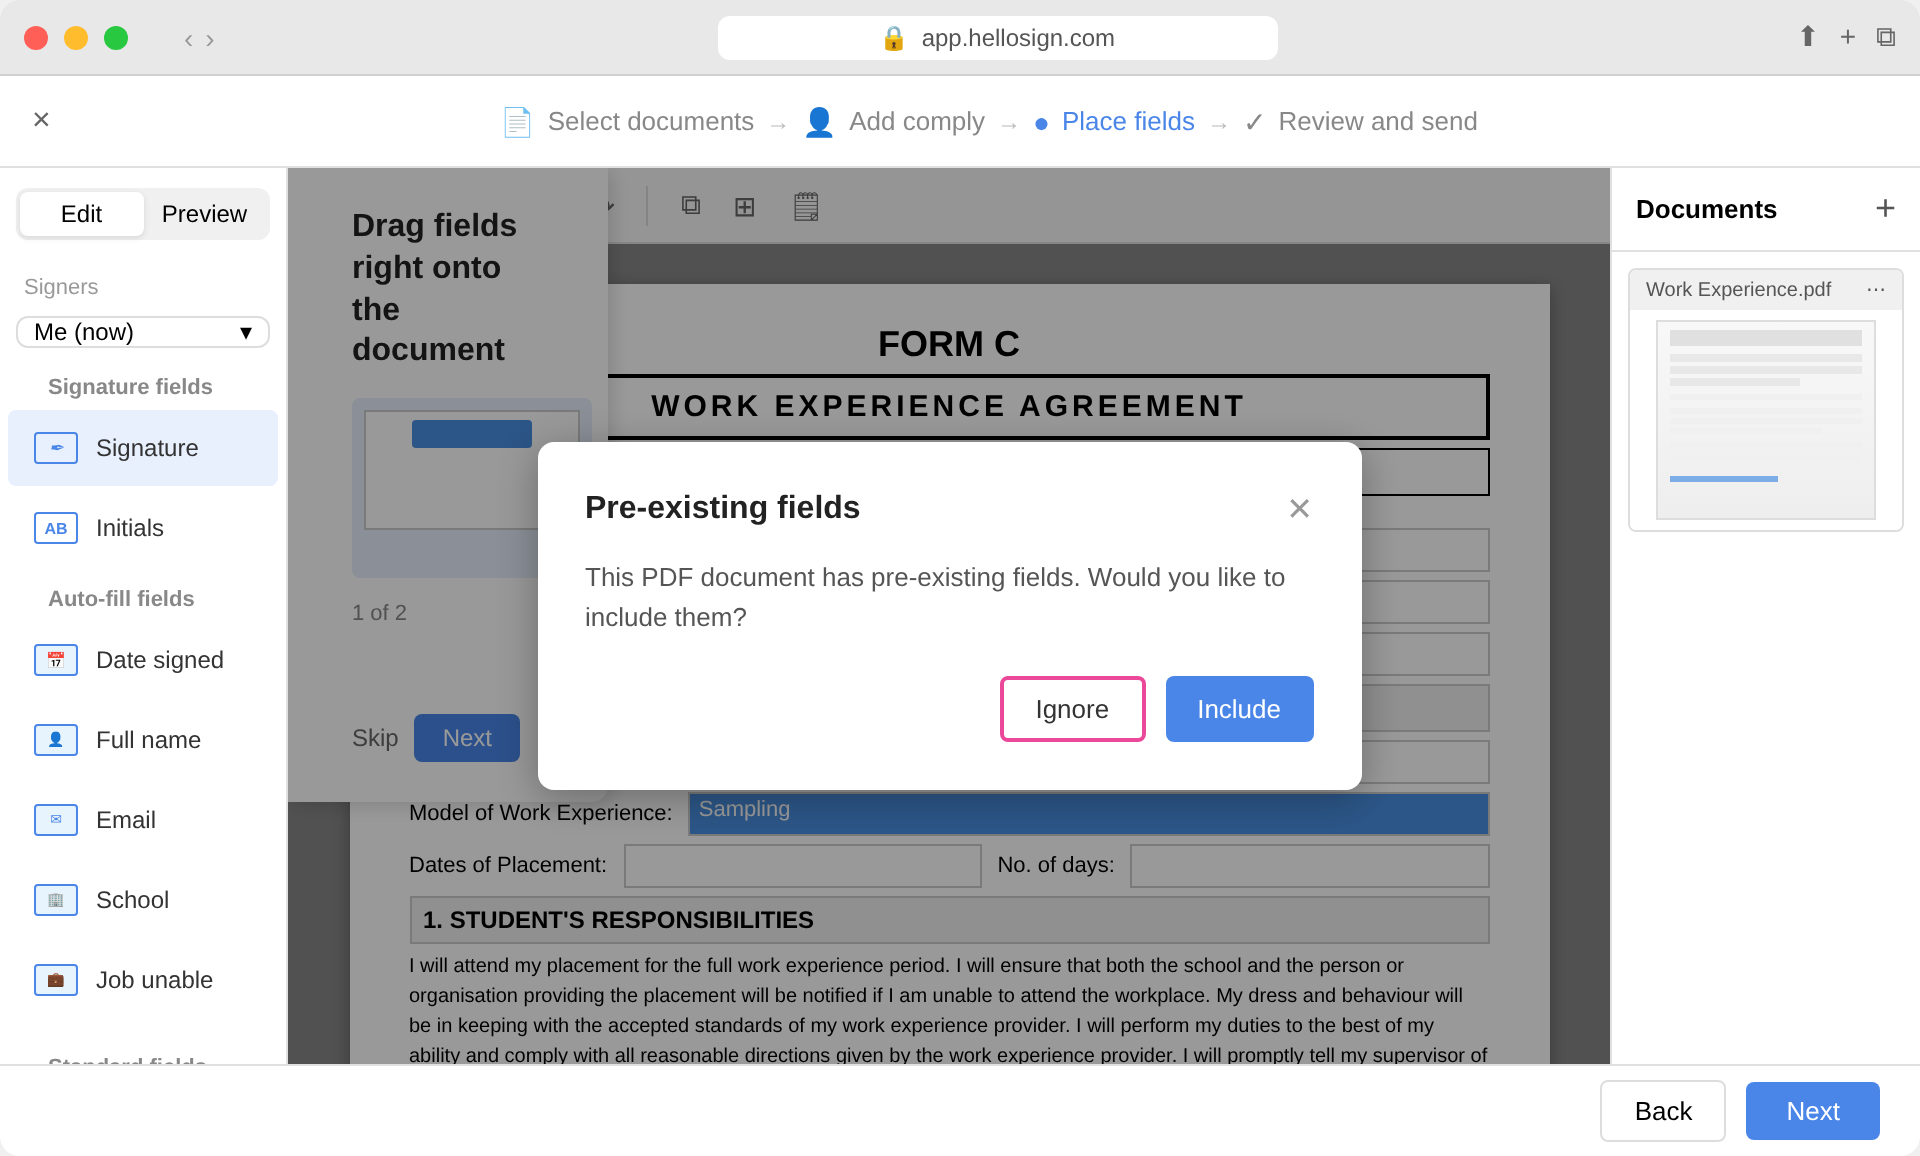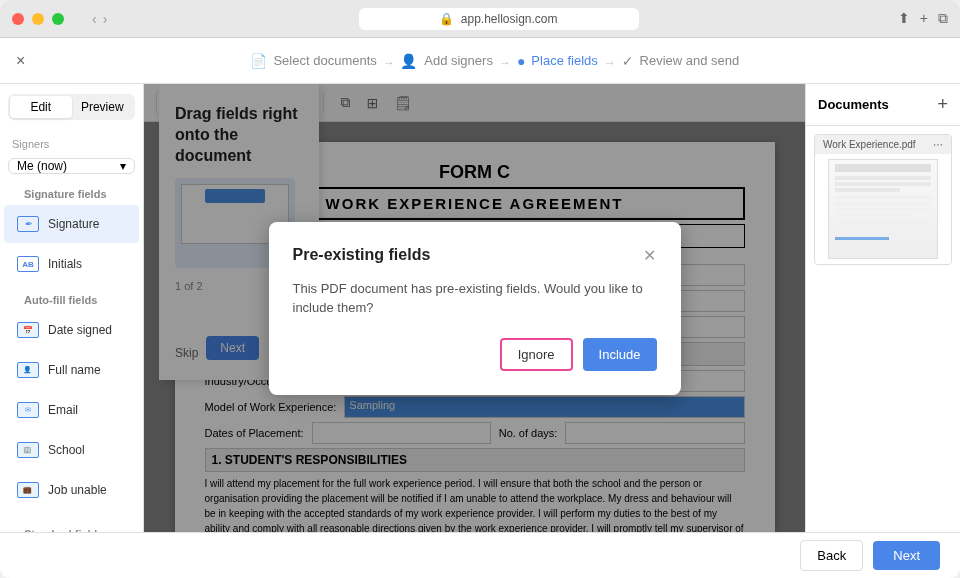--- a/index.html
+++ b/index.html
@@ -71,27 +71,27 @@
     
     .right-panel { width: 155px; background: white; border-left: 1px solid #e0e0e0; flex-shrink: 0; }
     .right-panel-header { display: flex; align-items: center; justify-content: space-between; padding: 10px 12px; border-bottom: 1px solid #e0e0e0; }
     .right-panel-title { font-size: 13px; font-weight: 600; }
     .doc-thumbnail { margin: 8px; border: 1px solid #ddd; border-radius: 4px; overflow: hidden; }
     .thumb-header { background: #f0f0f0; padding: 4px 8px; font-size: 10px; color: #555; display: flex; align-items: center; justify-content: space-between; }
     .thumb-img { background: #fff; height: 110px; display: flex; align-items: center; justify-content: center; }
     .thumb-preview { width: 110px; height: 100px; background: linear-gradient(to bottom, #f8f8f8 0%, #eee 100%); border: 1px solid #ddd; position: relative; overflow: hidden; }
 
     
-    .floating-panel { position: absolute; top: 0; left: 15px; width: 160px; background: white; border-radius: 0 0 8px 0; box-shadow: 2px 2px 10px rgba(0,0,0,0.15); z-index: 10; padding: 20px 16px; }
+    .floating-panel { position: absolute; top: 0; left: 0; width: 160px; background: white; border-radius: 0 0 8px 0; box-shadow: 2px 2px 10px rgba(0,0,0,0.15); z-index: 10; padding: 20px 32px; }
     .floating-title { font-size: 16px; font-weight: bold; color: #222; margin-bottom: 12px; line-height: 1.3; }
     .panel-thumbnail { width: 120px; height: 90px; background: #e8f0fe; border-radius: 4px; margin-bottom: 12px; overflow: hidden; position: relative; }
     .panel-thumb-inner { background: white; margin: 6px; height: 60px; border: 1px solid #ccc; }
     .panel-field-preview { background: #4a90e2; width: 60px; height: 14px; margin: 4px auto; border-radius: 2px; }
     .panel-progress { font-size: 11px; color: #888; margin-bottom: 8px; }
-    .panel-actions { display: flex; gap: 8px; align-items: flex-end; margin-top: 44px; }
+    .panel-actions { display: flex; gap: 8px; align-items: center; margin-top: 44px; }
     .panel-skip { font-size: 12px; color: #666; cursor: pointer; }
     .panel-next { background: #4a86e8; color: white; border: none; border-radius: 4px; padding: 5px 14px; font-size: 12px; cursor: pointer; font-weight: 500; }
 
     
     .modal-overlay { position: absolute; top: 0; left: 0; right: 0; bottom: 0; background: rgba(0,0,0,0.4); z-index: 100; display: flex; align-items: center; justify-content: center; }
     .modal { background: white; border-radius: 8px; padding: 24px; width: 412px; box-shadow: 0 4px 20px rgba(0,0,0,0.3); position: relative; }
     .modal-header { display: flex; align-items: center; justify-content: space-between; margin-bottom: 14px; }
     .modal-title { font-size: 16px; font-weight: 600; color: #222; }
     .modal-close { color: #999; cursor: pointer; font-size: 16px; }
     .modal-body { font-size: 13px; color: #555; line-height: 1.5; margin-bottom: 20px; }
@@ -135,21 +135,21 @@
   <div class="app-header">
     <span class="close-btn">×</span>
     <div class="workflow-steps">
       <div class="step">
         <span class="step-icon">📄</span>
         <span>Select documents</span>
       </div>
       <span class="step-arrow">→</span>
       <div class="step">
         <span class="step-icon">👤</span>
-        <span>Add signers</span>
+        <span>Add comply</span>
       </div>
       <span class="step-arrow">→</span>
       <div class="step active">
         <span class="step-icon" style="color:#4a86e8;">●</span>
         <span>Place fields</span>
       </div>
       <span class="step-arrow">→</span>
       <div class="step">
         <span class="step-icon">✓</span>
         <span>Review and send</span>

